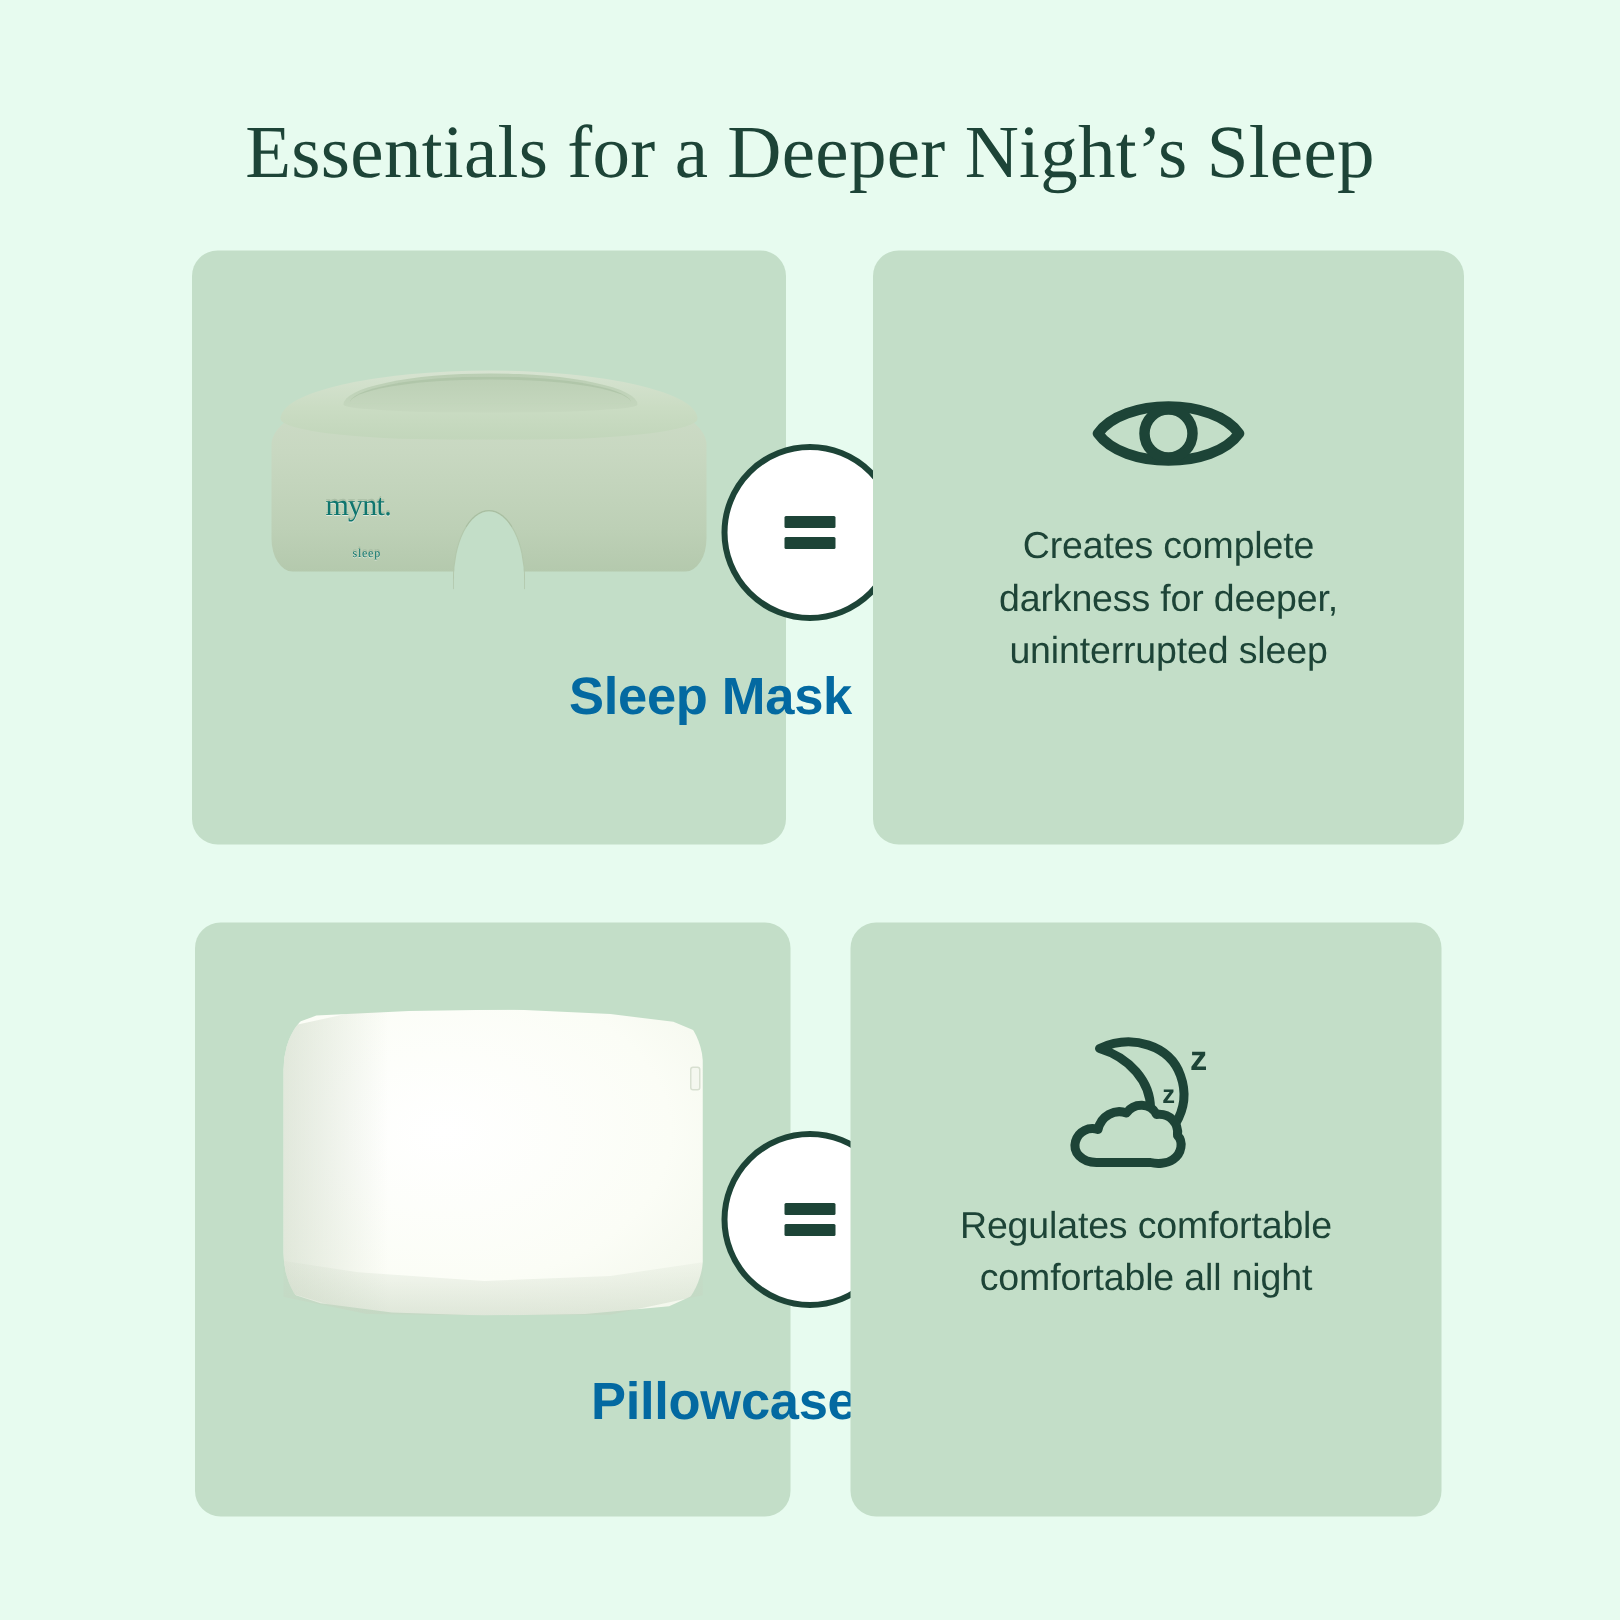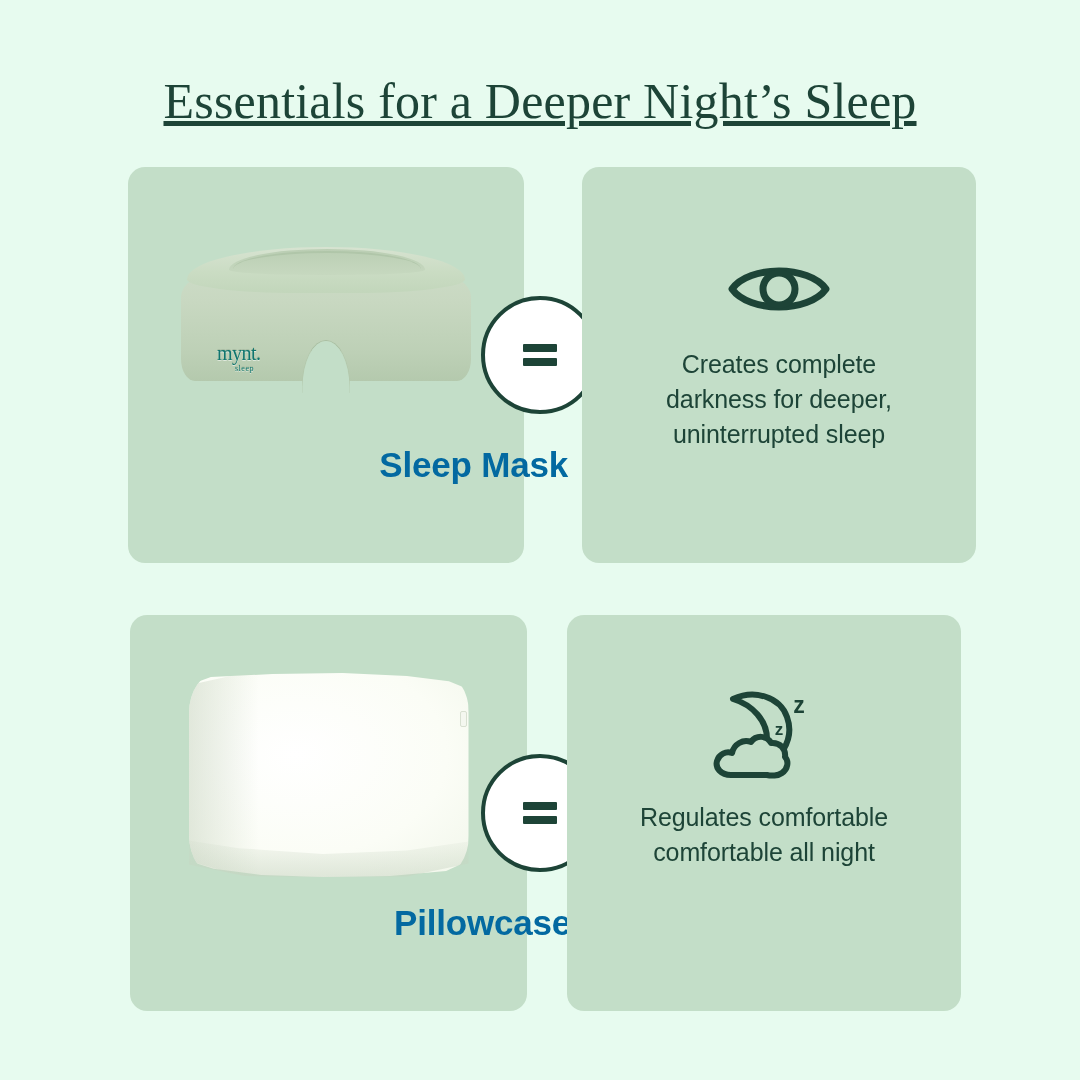--- a/index.html
+++ b/index.html
@@ -28,21 +28,20 @@
     left: 0;
     top: 72px;
     width: 1080px;
     text-align: center;
     font-family: "Liberation Serif", "DejaVu Serif", serif;
     font-size: 50px;
     letter-spacing: 0.2px;
     color: #1d4437;
     font-weight: 400;
     white-space: nowrap;
-    text-decoration: underline;
   }
 
   
   .card {
     position: absolute;
     background: #c3dec8;
     border-radius: 17px;
     box-sizing: border-box;
   }
 
@@ -57,21 +56,21 @@
     left: 0;
     width: 100%;
     text-align: right;
     font-size: 35px;
     font-weight: 700;
     color: #0369a1;
     letter-spacing: -0.2px;
     margin-left: 44px;
   }
   .card-product-1 .product-label { top: 278px; }
-  .card-product-2 .product-label { top: 288px; }
+  .card-product-2 .product-label { top: 300px; }
 
   
   .product-art {
     position: absolute;
     left: 0;
     width: 100%;
   }
   .art-mask  { top: 72px;  height: 200px; }
   .art-pillow{ top: 58px;  height: 230px; }
 
@@ -153,21 +152,21 @@
     color: #0f766e;
     text-shadow: 0 1px 0 rgba(255,255,255,.55), 0 -1px 0 rgba(150,170,145,.5);
     letter-spacing: -0.5px;
     line-height: 1;
   }
   .mask-brand small {
     display: block;
     font-size: 8px;
     letter-spacing: 0.5px;
     margin-left: 18px;
-    margin-top: 2px;
+    margin-top: 18px;
   }
 
   
   .pillow-wrap {
     position: relative;
     width: 280px;
     height: 204px;
     margin: 0 auto;
   }
   .pillow-body {

